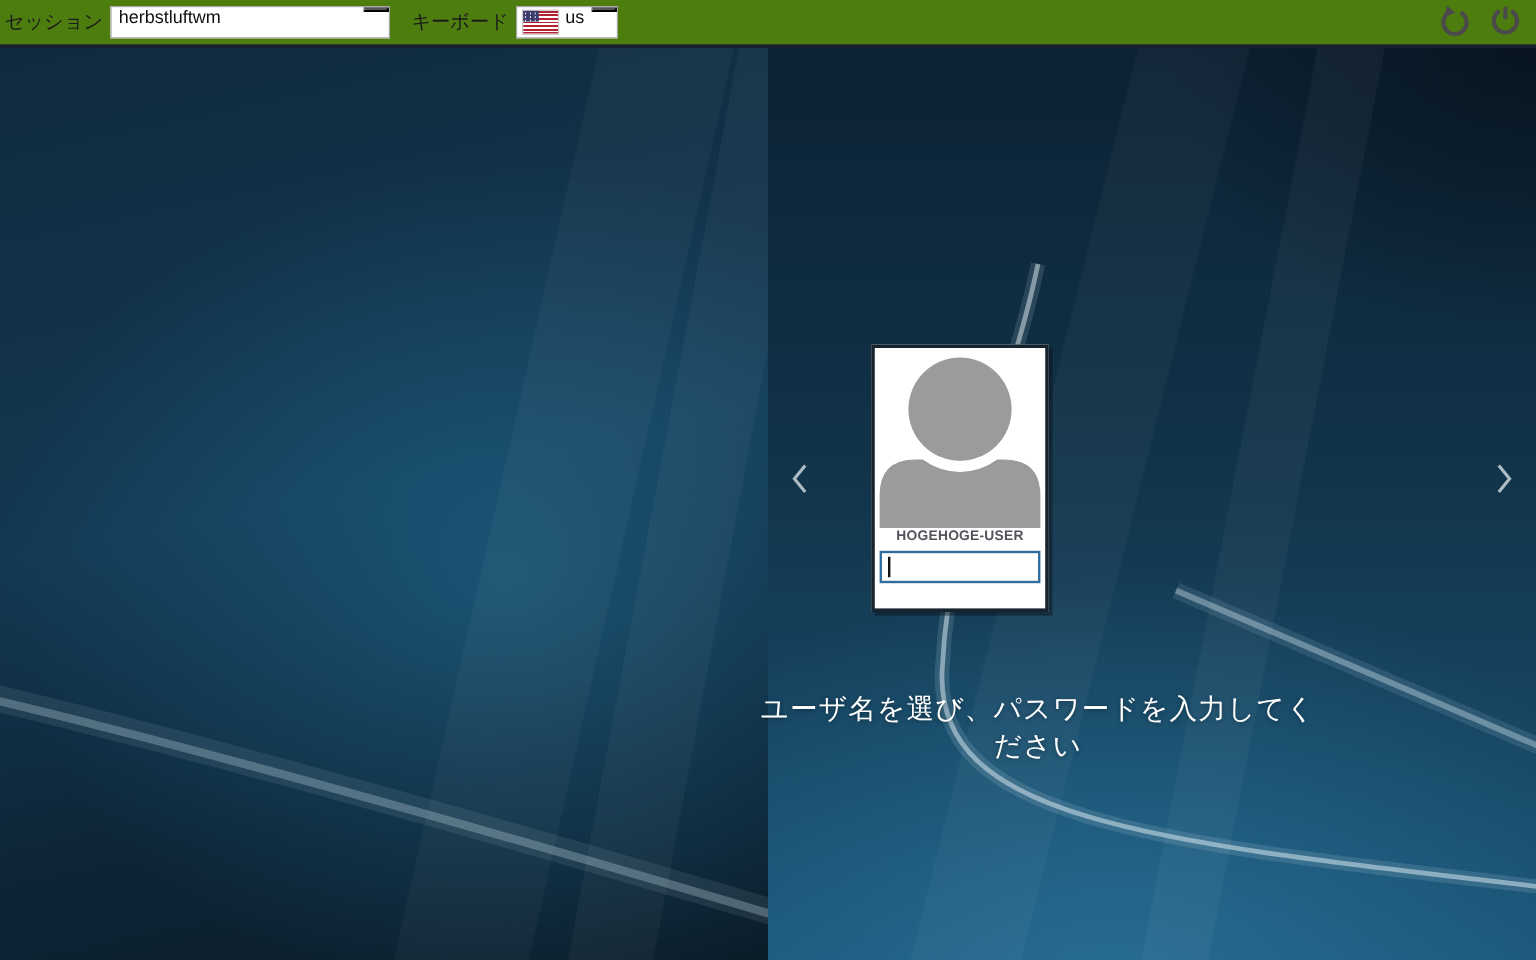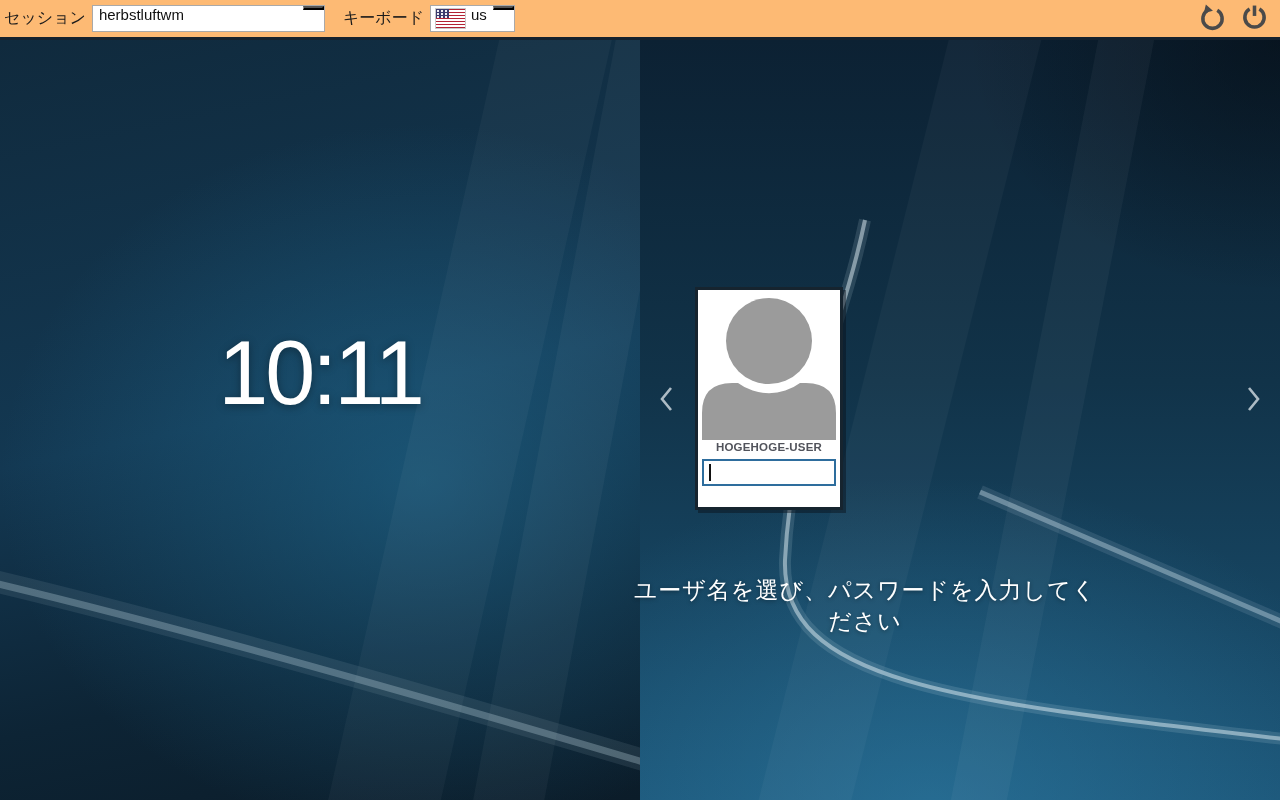--- a/index.html
+++ b/index.html
@@ -5,21 +5,21 @@
   html,body{margin:0;padding:0;}
   body{
     width:1280px;height:800px;overflow:hidden;position:relative;
     background:#0d2233;
     font-family:"Liberation Sans","DejaVu Sans",sans-serif;
   }
 
   
   .topbar{
     position:absolute;top:0;left:0;width:1280px;height:40px;
-    box-sizing:border-box;background:#fdba74;
+    box-sizing:border-box;background:#4d7c0f;
     border-bottom:3px solid #15222e;
     display:flex;align-items:center;gap:6px;
     padding:0 10px 0 4px;z-index:20;
   }
   .tb-label{font-size:16px;color:#1b1b1b;white-space:nowrap;}
   .combo{
     display:flex;align-items:flex-start;height:27px;background:#fff;
     border:1px solid #a9a9a9;box-sizing:border-box;
   }
   .combo-value{
@@ -65,21 +65,21 @@
   
   .clock{position:absolute;left:70px;top:328px;width:500px;text-align:center;color:#fff;z-index:5;}
   .clock-time{
     font-size:90px;line-height:1;letter-spacing:-3px;font-weight:500;
     text-shadow:0 2px 8px rgba(0,0,0,0.35);
   }
   .clock-date{margin-top:24px;font-size:30px;text-shadow:0 1px 5px rgba(0,0,0,0.35);}
 
   
   .user-card{
-    position:absolute;left:695px;top:287px;width:148px;height:223px;
+    position:absolute;left:726px;top:287px;width:148px;height:223px;
     box-sizing:border-box;background:#fff;border:3px solid #16242f;
     box-shadow:3px 3px 0 rgba(8,16,24,0.45);z-index:6;
   }
   .avatar{display:block;margin:0 auto;}
   .user-name{
     text-align:center;font-size:11.5px;font-weight:bold;color:#51535b;
     letter-spacing:0.2px;margin-top:1px;
   }
   .pw-wrap{position:relative;margin:6px auto 0;width:134px;height:27px;}
   .pw{
@@ -152,21 +152,20 @@
     <path d="M360,-20 L160,780" stroke="rgba(255,255,255,0.035)" stroke-width="90" fill="none"></path>
     <path d="M490,-20 L335,780" stroke="rgba(255,255,255,0.04)" stroke-width="55" fill="none"></path>
     <path d="M225,180 C200,300 152,380 145,520 C141,645 320,662 670,702" stroke="rgba(215,232,240,0.14)" stroke-width="12" fill="none"></path>
     <path d="M225,180 C200,300 152,380 145,520 C141,645 320,662 670,702" stroke="rgba(225,240,246,0.5)" stroke-width="4" fill="none"></path>
     <path d="M340,452 L680,598" stroke="rgba(205,226,236,0.40)" stroke-width="5" fill="none"></path>
     <path d="M340,452 L680,598" stroke="rgba(205,226,236,0.12)" stroke-width="14" fill="none"></path>
   </svg>
 </div>
 
 <div class="clock">
-  <div class="clock-time">10:11</div>
 </div>
 
 <button class="chev chev-left">
   <span>
     <svg width="22" height="30" viewBox="0 0 22 30">
       <polyline points="15,4 6,15 15,26" fill="none" stroke="#c9d4da" stroke-width="2.6" opacity="0.85"></polyline>
     </svg>
   </span>
 </button>
 <button class="chev chev-right">

